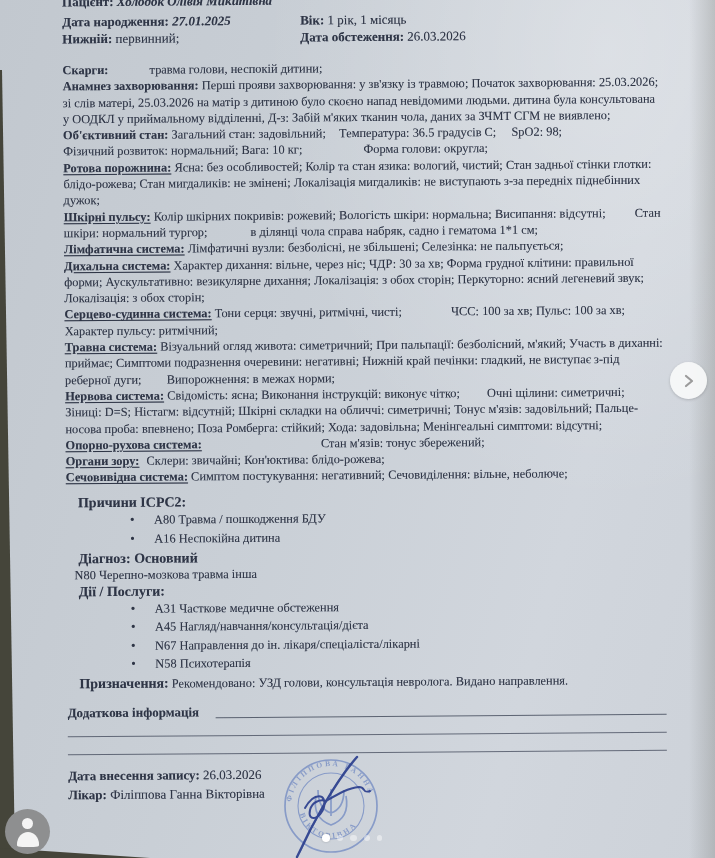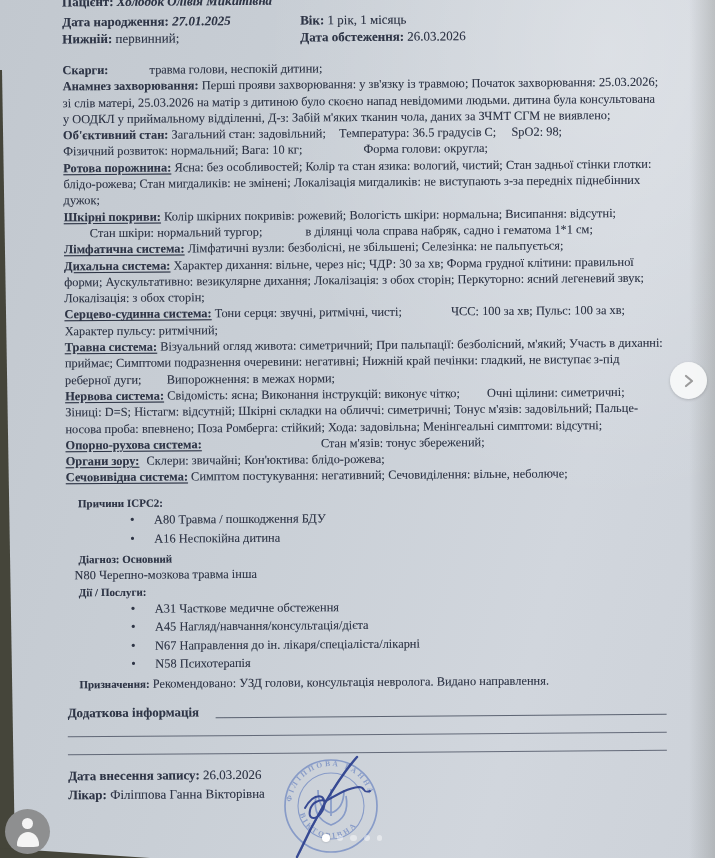--- a/index.html
+++ b/index.html
@@ -36,21 +36,21 @@
     padding:0 54px 0 62px;color:#2e3546;
     transform:rotate(-0.45deg);transform-origin:110px 0;
     text-shadow:0 0 .5px rgba(42,50,68,.35);
   }
   .hdr{margin-top:-6px;font-size:13px;line-height:16px;}
   .hdr-patient{white-space:nowrap;margin-bottom:3px;}
   .hdr-grid{display:grid;grid-template-columns:238px 1fr;line-height:17px;}
   .run-b{font-weight:bold;}
   .run-bi{font-weight:bold;font-style:italic;}
   .run-bu{font-weight:bold;text-decoration:underline;text-underline-offset:2px;}
-  .run-bh{font-weight:bold;font-size:11px;}
+  .run-bh{font-weight:bold;font-size:14px;}
   .run-r{}
   .body-block{margin-top:15px;font-size:12.4px;line-height:16.3px;}
   .para{margin:0;}
   .para.bullet{padding-left:64px;line-height:18.5px;}
   .bdot{display:inline-block;width:24px;margin-left:0;font-size:13px;}
   .addl-row{display:flex;align-items:flex-end;margin-top:12px;font-size:13px;font-weight:bold;line-height:18px;}
   .addl-row .line{flex:1;border-bottom:1.2px solid rgba(52,60,78,.75);margin-left:16px;margin-bottom:3px;}
   .rule{border-bottom:1.2px solid rgba(52,60,78,.7);}
   .r2{margin-top:14px;}
   .r3{margin-top:17px;}
@@ -110,21 +110,21 @@
       </div>
     </div>
   </div>
 
   <div class="body-block">
       <div class="para"><span class="run-b">Скарги:</span> <span class="run-r" style="margin-left: 38px;">травма голови, неспокій дитини;</span> </div>
       <div class="para"><span class="run-b">Анамнез захворювання:</span> <span class="run-r"> Перші прояви захворювання: у зв'язку із травмою; Початок захворювання: 25.03.2026; зі слів матері, 25.03.2026 на матір з дитиною було скоєно напад невідомими людьми. дитина була консультована у ООДКЛ у приймальному відділенні, Д-з: Забій м'яких тканин чола, даних за ЗЧМТ СГМ не виявлено;</span> </div>
       <div class="para"><span class="run-b">Об'єктивний стан:</span> <span class="run-r"> Загальний стан: задовільний;</span> <span class="run-r" style="margin-left: 10px;">Температура: 36.5 градусів С;</span> <span class="run-r" style="margin-left: 12px;">SpO2: 98;</span> </div>
       <div class="para"><span class="run-r">Фізичний розвиток: нормальний;</span> <span class="run-r" style="">Вага: 10 кг;</span> <span class="run-r" style="margin-left: 58px; text-align: right;">Форма голови: округла;</span> </div>
       <div class="para"><span class="run-bu">Ротова порожнина:</span> <span class="run-r"> Ясна: без особливостей; Колір та стан язика: вологий, чистий; Стан задньої стінки глотки: блідо-рожева; Стан мигдаликів: не змінені; Локалізація мигдаликів: не виступають з-за передніх піднебінних дужок;</span> </div>
-      <div class="para"><span class="run-bu">Шкірні покриви:</span> <span class="run-r"> Колір шкірних покривів: рожевий; Вологість шкіри: нормальна; Висипання: відсутні;</span> <span class="run-r" style="margin-left: 26px;">Стан шкіри: нормальний тургор;</span> <span class="run-r" style="margin-left: 40px;">в ділянці чола справа набряк, садно і гематома 1*1 см;</span> </div>
+      <div class="para"><span class="run-bu">Шкірні пульсу:</span> <span class="run-r"> Колір шкірних покривів: рожевий; Вологість шкіри: нормальна; Висипання: відсутні;</span> <span class="run-r" style="margin-left: 26px;">Стан шкіри: нормальний тургор;</span> <span class="run-r" style="margin-left: 40px;">в ділянці чола справа набряк, садно і гематома 1*1 см;</span> </div>
       <div class="para"><span class="run-bu">Лімфатична система:</span> <span class="run-r"> Лімфатичні вузли: безболісні, не збільшені; Селезінка: не пальпується;</span> </div>
       <div class="para"><span class="run-bu">Дихальна система:</span> <span class="run-r"> Характер дихання: вільне, через ніс; ЧДР: 30 за хв; Форма грудної клітини: правильної форми; Аускультативно: везикулярне дихання; Локалізація: з обох сторін; Перкуторно: ясний легеневий звук; Локалізація: з обох сторін;</span> </div>
       <div class="para"><span class="run-bu">Серцево-судинна система:</span> <span class="run-r"> Тони серця: звучні, ритмічні, чисті;</span> <span class="run-r" style="margin-left: 46px;">ЧСС: 100 за хв; Пульс: 100 за хв; Характер пульсу: ритмічний;</span> </div>
       <div class="para"><span class="run-bu">Травна система:</span> <span class="run-r"> Візуальний огляд живота: симетричний; При пальпації: безболісний, м'який; Участь в диханні: приймає; Симптоми подразнення очеревини: негативні; Нижній край печінки: гладкий, не виступає з-під реберної дуги;</span> <span class="run-r" style="margin-left: 22px;">Випорожнення: в межах норми;</span> </div>
       <div class="para"><span class="run-bu">Нервова система:</span> <span class="run-r"> Свідомість: ясна; Виконання інструкцій: виконує чітко;</span> <span class="run-r" style="margin-left: 24px;">Очні щілини: симетричні; Зіниці: D=S; Ністагм: відсутній; Шкірні складки на обличчі: симетричні; Тонус м'язів: задовільний; Пальце-носова проба: впевнено; Поза Ромберга: стійкий; Хода: задовільна; Менінгеальні симптоми: відсутні;</span> </div>
       <div class="para"><span class="run-bu">Опорно-рухова система:</span> <span class="run-r" style="margin-left: 116px;">Стан м'язів: тонус збережений;</span> </div>
       <div class="para"><span class="run-bu">Органи зору:</span> <span class="run-r" style="margin-left: 4px;"> Склери: звичайні; Кон'юктива: блідо-рожева;</span> </div>
       <div class="para"><span class="run-bu">Сечовивідна система:</span> <span class="run-r"> Симптом постукування: негативний; Сечовиділення: вільне, неболюче;</span> </div>
       <div class="para" style="margin-top: 9px; padding-left: 12px;"><span class="run-bh">Причини ICPC2:</span> </div>
       <div class="para bullet"><span class="bdot">•</span><span>A80 Травма / пошкодження БДУ</span></div>

